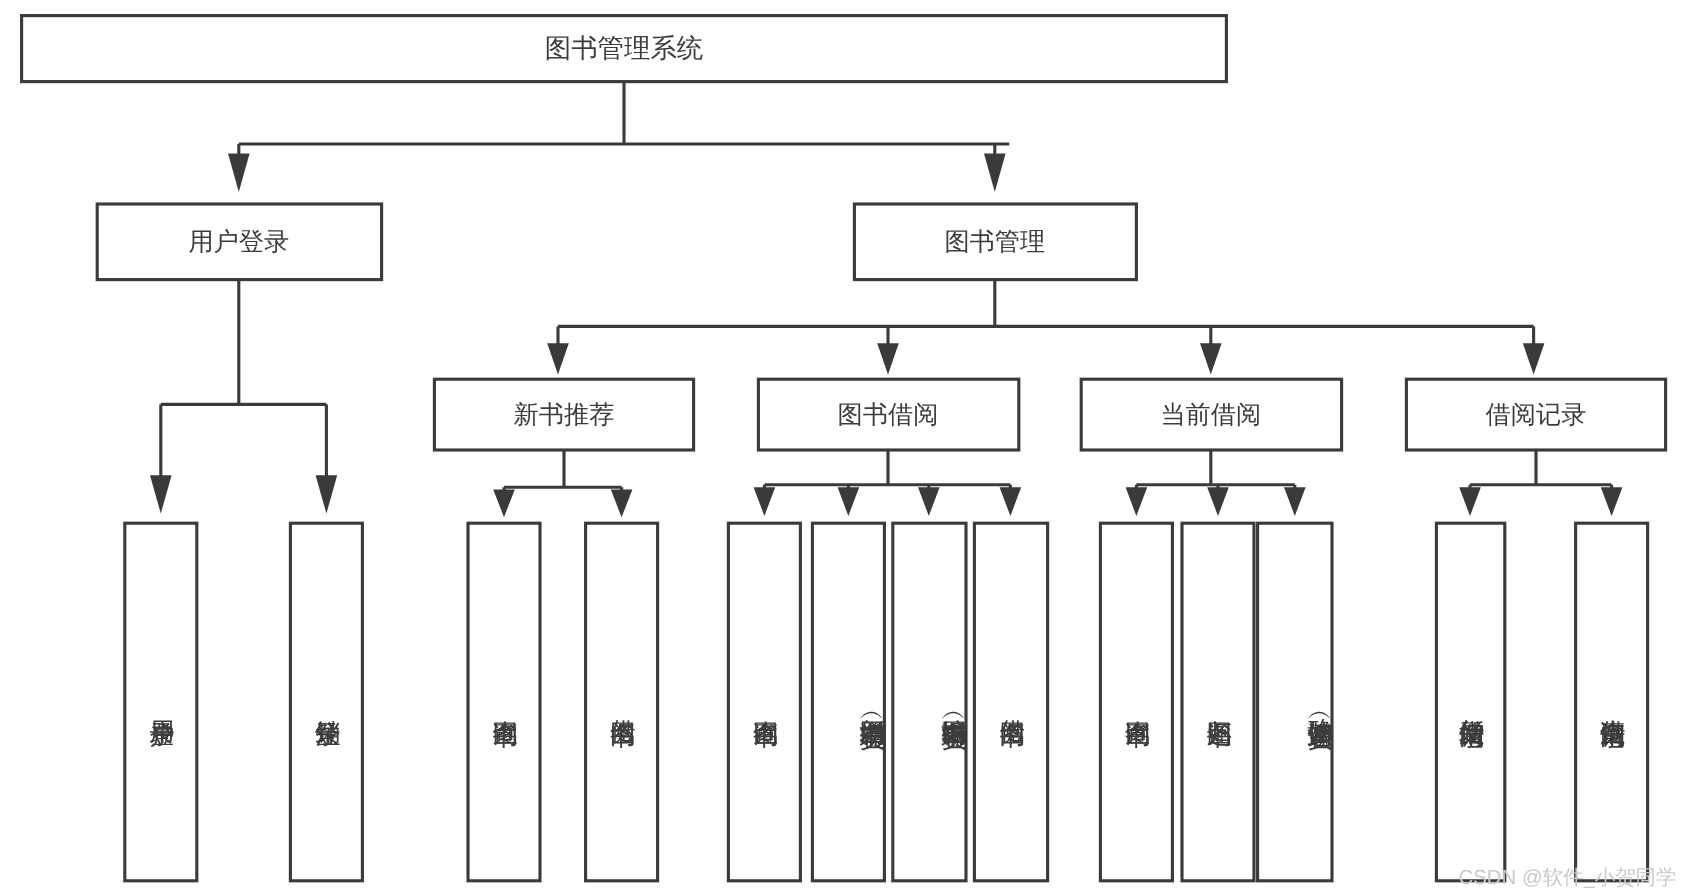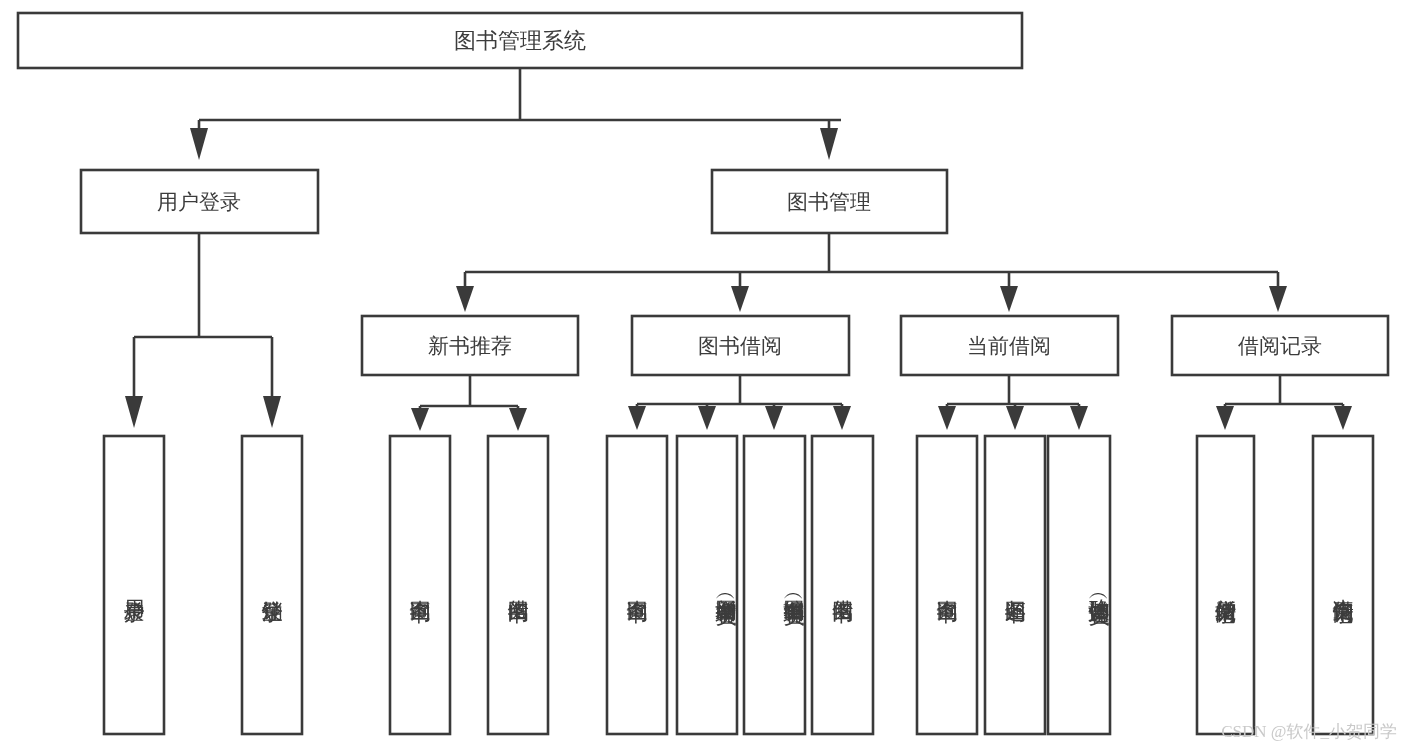--- a/index.html
+++ b/index.html
@@ -35,21 +35,21 @@
     white-space:nowrap;
     pointer-events:none;
     user-select:none;
   }
   .vert-label.centered{align-items:center;}
   #watermark{
     position:absolute;
     right:8px;bottom:4px;
     color:#c9c9c9;
     font-size:17px;
-    font-family:Liberation Serif, serif;
+    font-family:Liberation Sans, sans-serif;
     white-space:nowrap;
     user-select:none;
   }
 </style>
 </head>
 <body>
 
 <div id="stage">
 
   <svg id="diagram" viewBox="0 0 1405 747">

